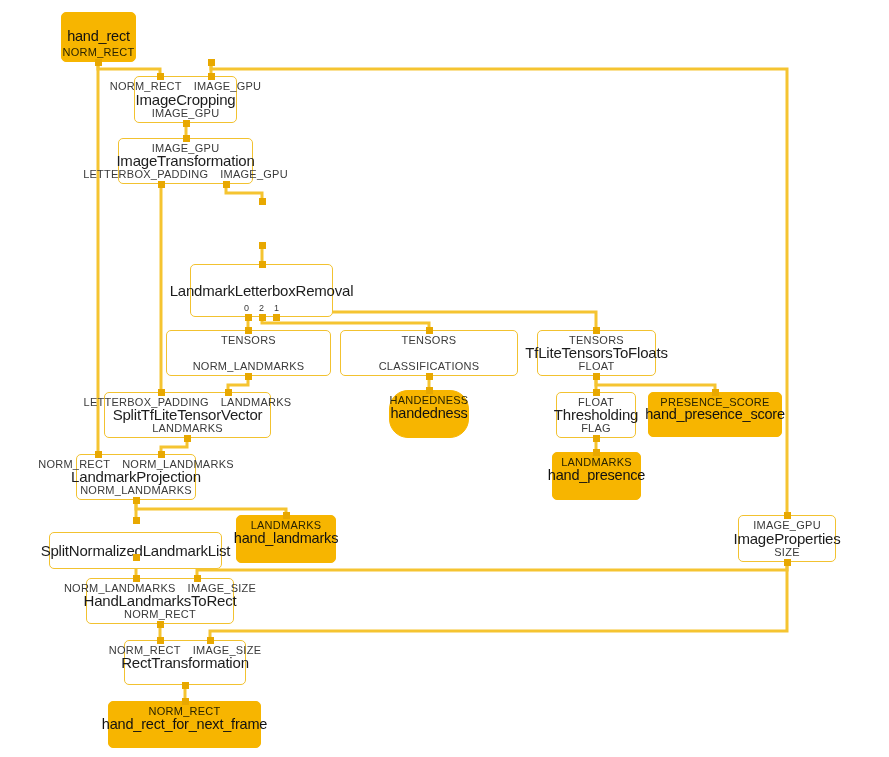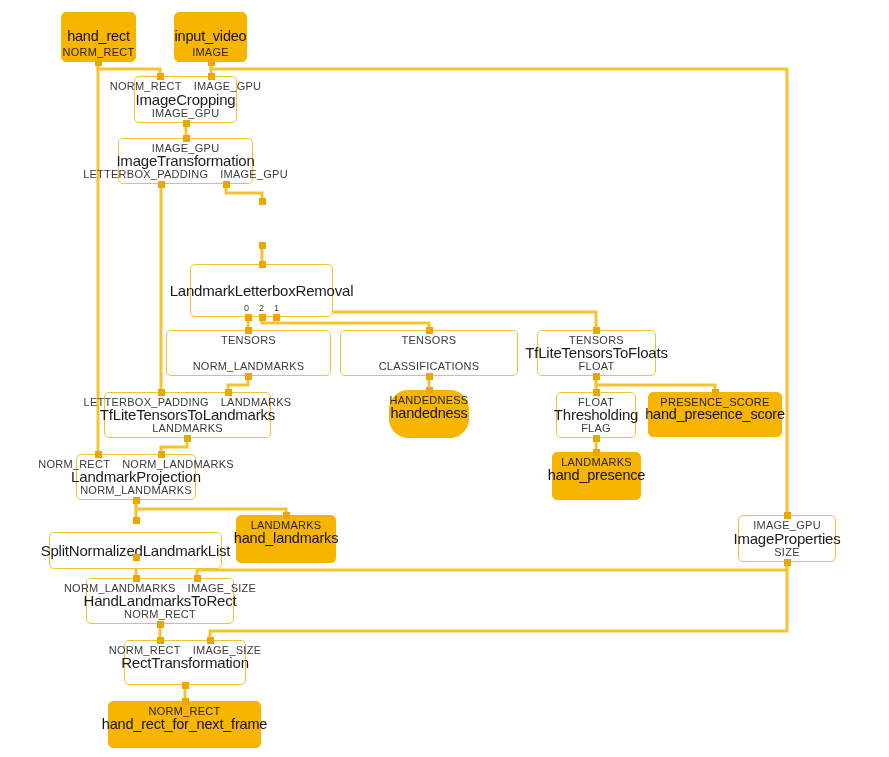--- a/index.html
+++ b/index.html
@@ -117,26 +117,20 @@
       <path d="M787,562 L787,631 L210,631 L210,640" fill="none" stroke="#f5c431" stroke-width="3" stroke-linecap="square" stroke-linejoin="miter"></path>
       <path d="M160,624 L160,640" fill="none" stroke="#f5c431" stroke-width="3" stroke-linecap="square" stroke-linejoin="miter"></path>
       <path d="M185,685 L185,701" fill="none" stroke="#f5c431" stroke-width="3" stroke-linecap="square" stroke-linejoin="miter"></path>
     </svg>
 <div class="node stream" style="left: 61px; top: 12px; width: 75px; height: 50px;">
       <div class="node-title">hand_rect</div>
       <div class="port-row out">
         <span class="port-label">NORM_RECT</span>
       </div>
     </div>
-    <div class="node stream" style="left: 174px; top: 12px; width: 73px; height: 50px;">
-      <div class="node-title">input_video</div>
-      <div class="port-row out">
-        <span class="port-label">IMAGE</span>
-      </div>
-    </div>
     <div class="node calculator" style="left: 134px; top: 76px; width: 103px; height: 47px;">
       <div class="port-row in">
         <span class="port-label">NORM_RECT</span>
         <span class="port-label">IMAGE_GPU</span>
       </div>
       <div class="node-title">ImageCropping</div>
       <div class="port-row out">
         <span class="port-label">IMAGE_GPU</span>
       </div>
     </div>
@@ -181,21 +175,21 @@
       <div class="node-title">TfLiteTensorsToFloats</div>
       <div class="port-row out">
         <span class="port-label">FLOAT</span>
       </div>
     </div>
     <div class="node calculator" style="left: 104px; top: 392px; width: 167px; height: 46px;">
       <div class="port-row in">
         <span class="port-label">LETTERBOX_PADDING</span>
         <span class="port-label">LANDMARKS</span>
       </div>
-      <div class="node-title">TfLiteTensorsToLandmarks</div>
+      <div class="node-title">SplitTfLiteTensorVector</div>
       <div class="port-row out">
         <span class="port-label">LANDMARKS</span>
       </div>
     </div>
     <div class="node stream" style="left: 389px; top: 390px; width: 80px; height: 48px; border-radius: 19px;">
       <div class="port-row in">
         <span class="port-label">HANDEDNESS</span>
       </div>
       <div class="node-title">handedness</div>
     </div>

